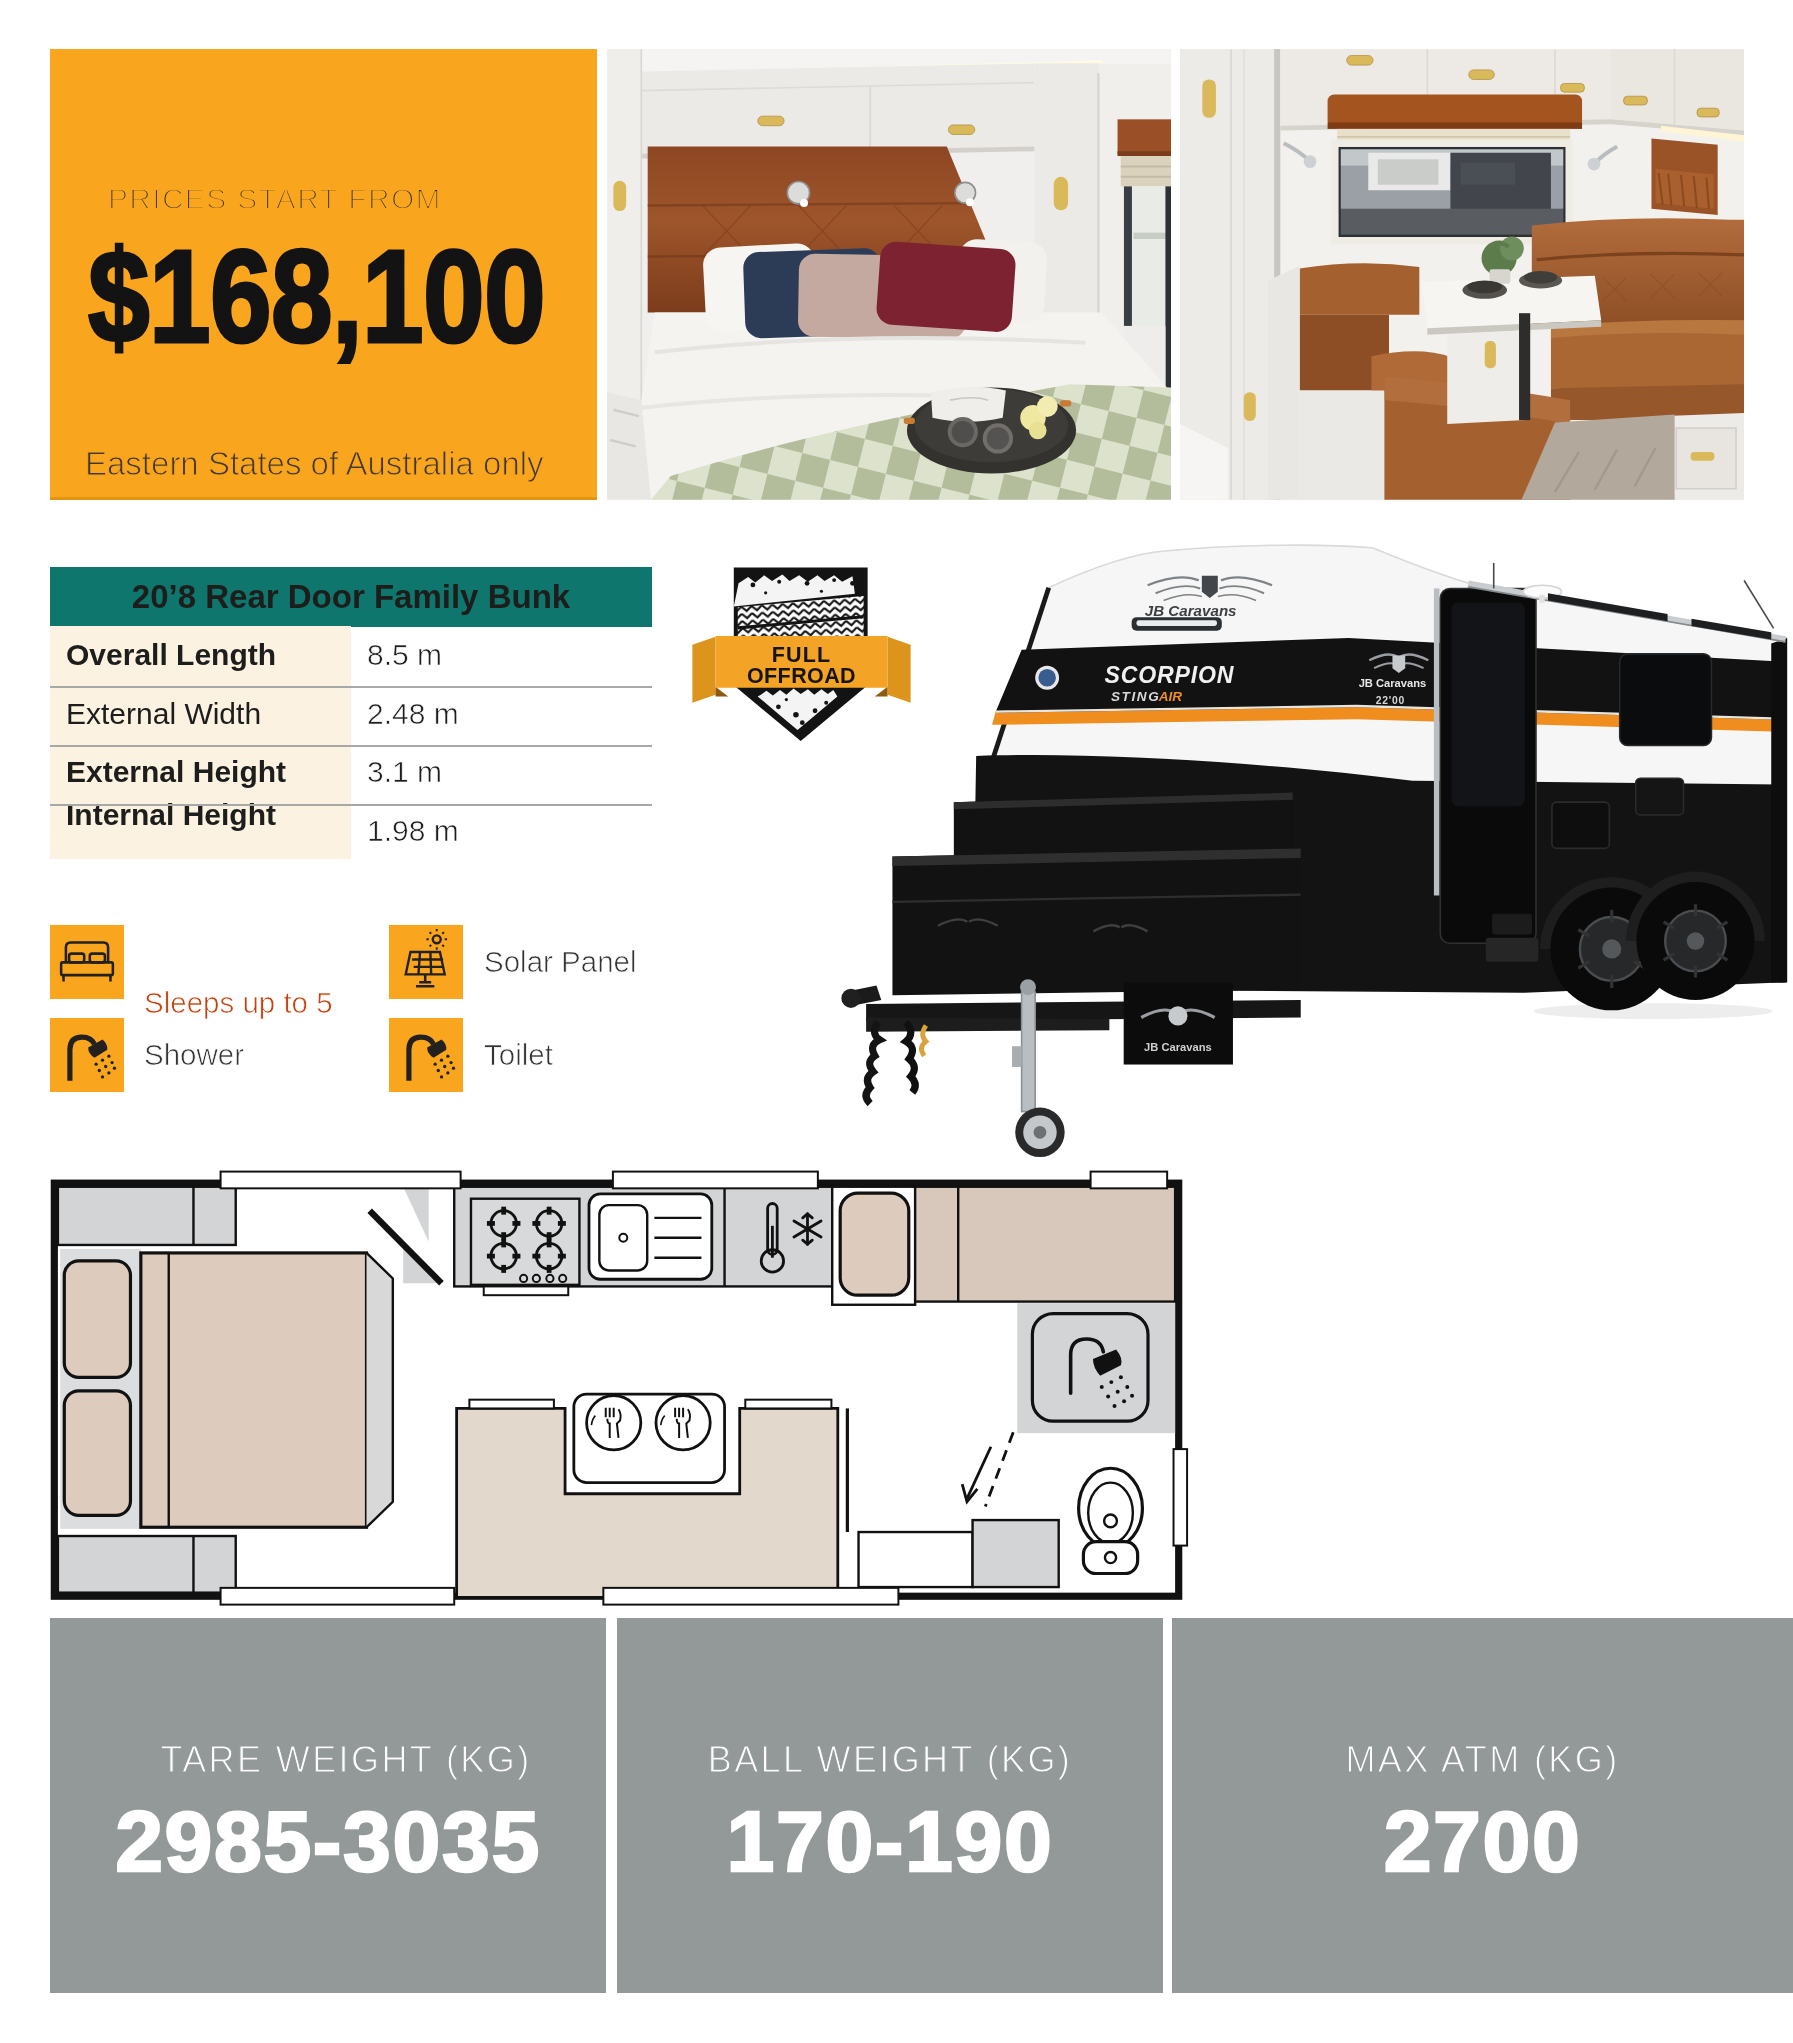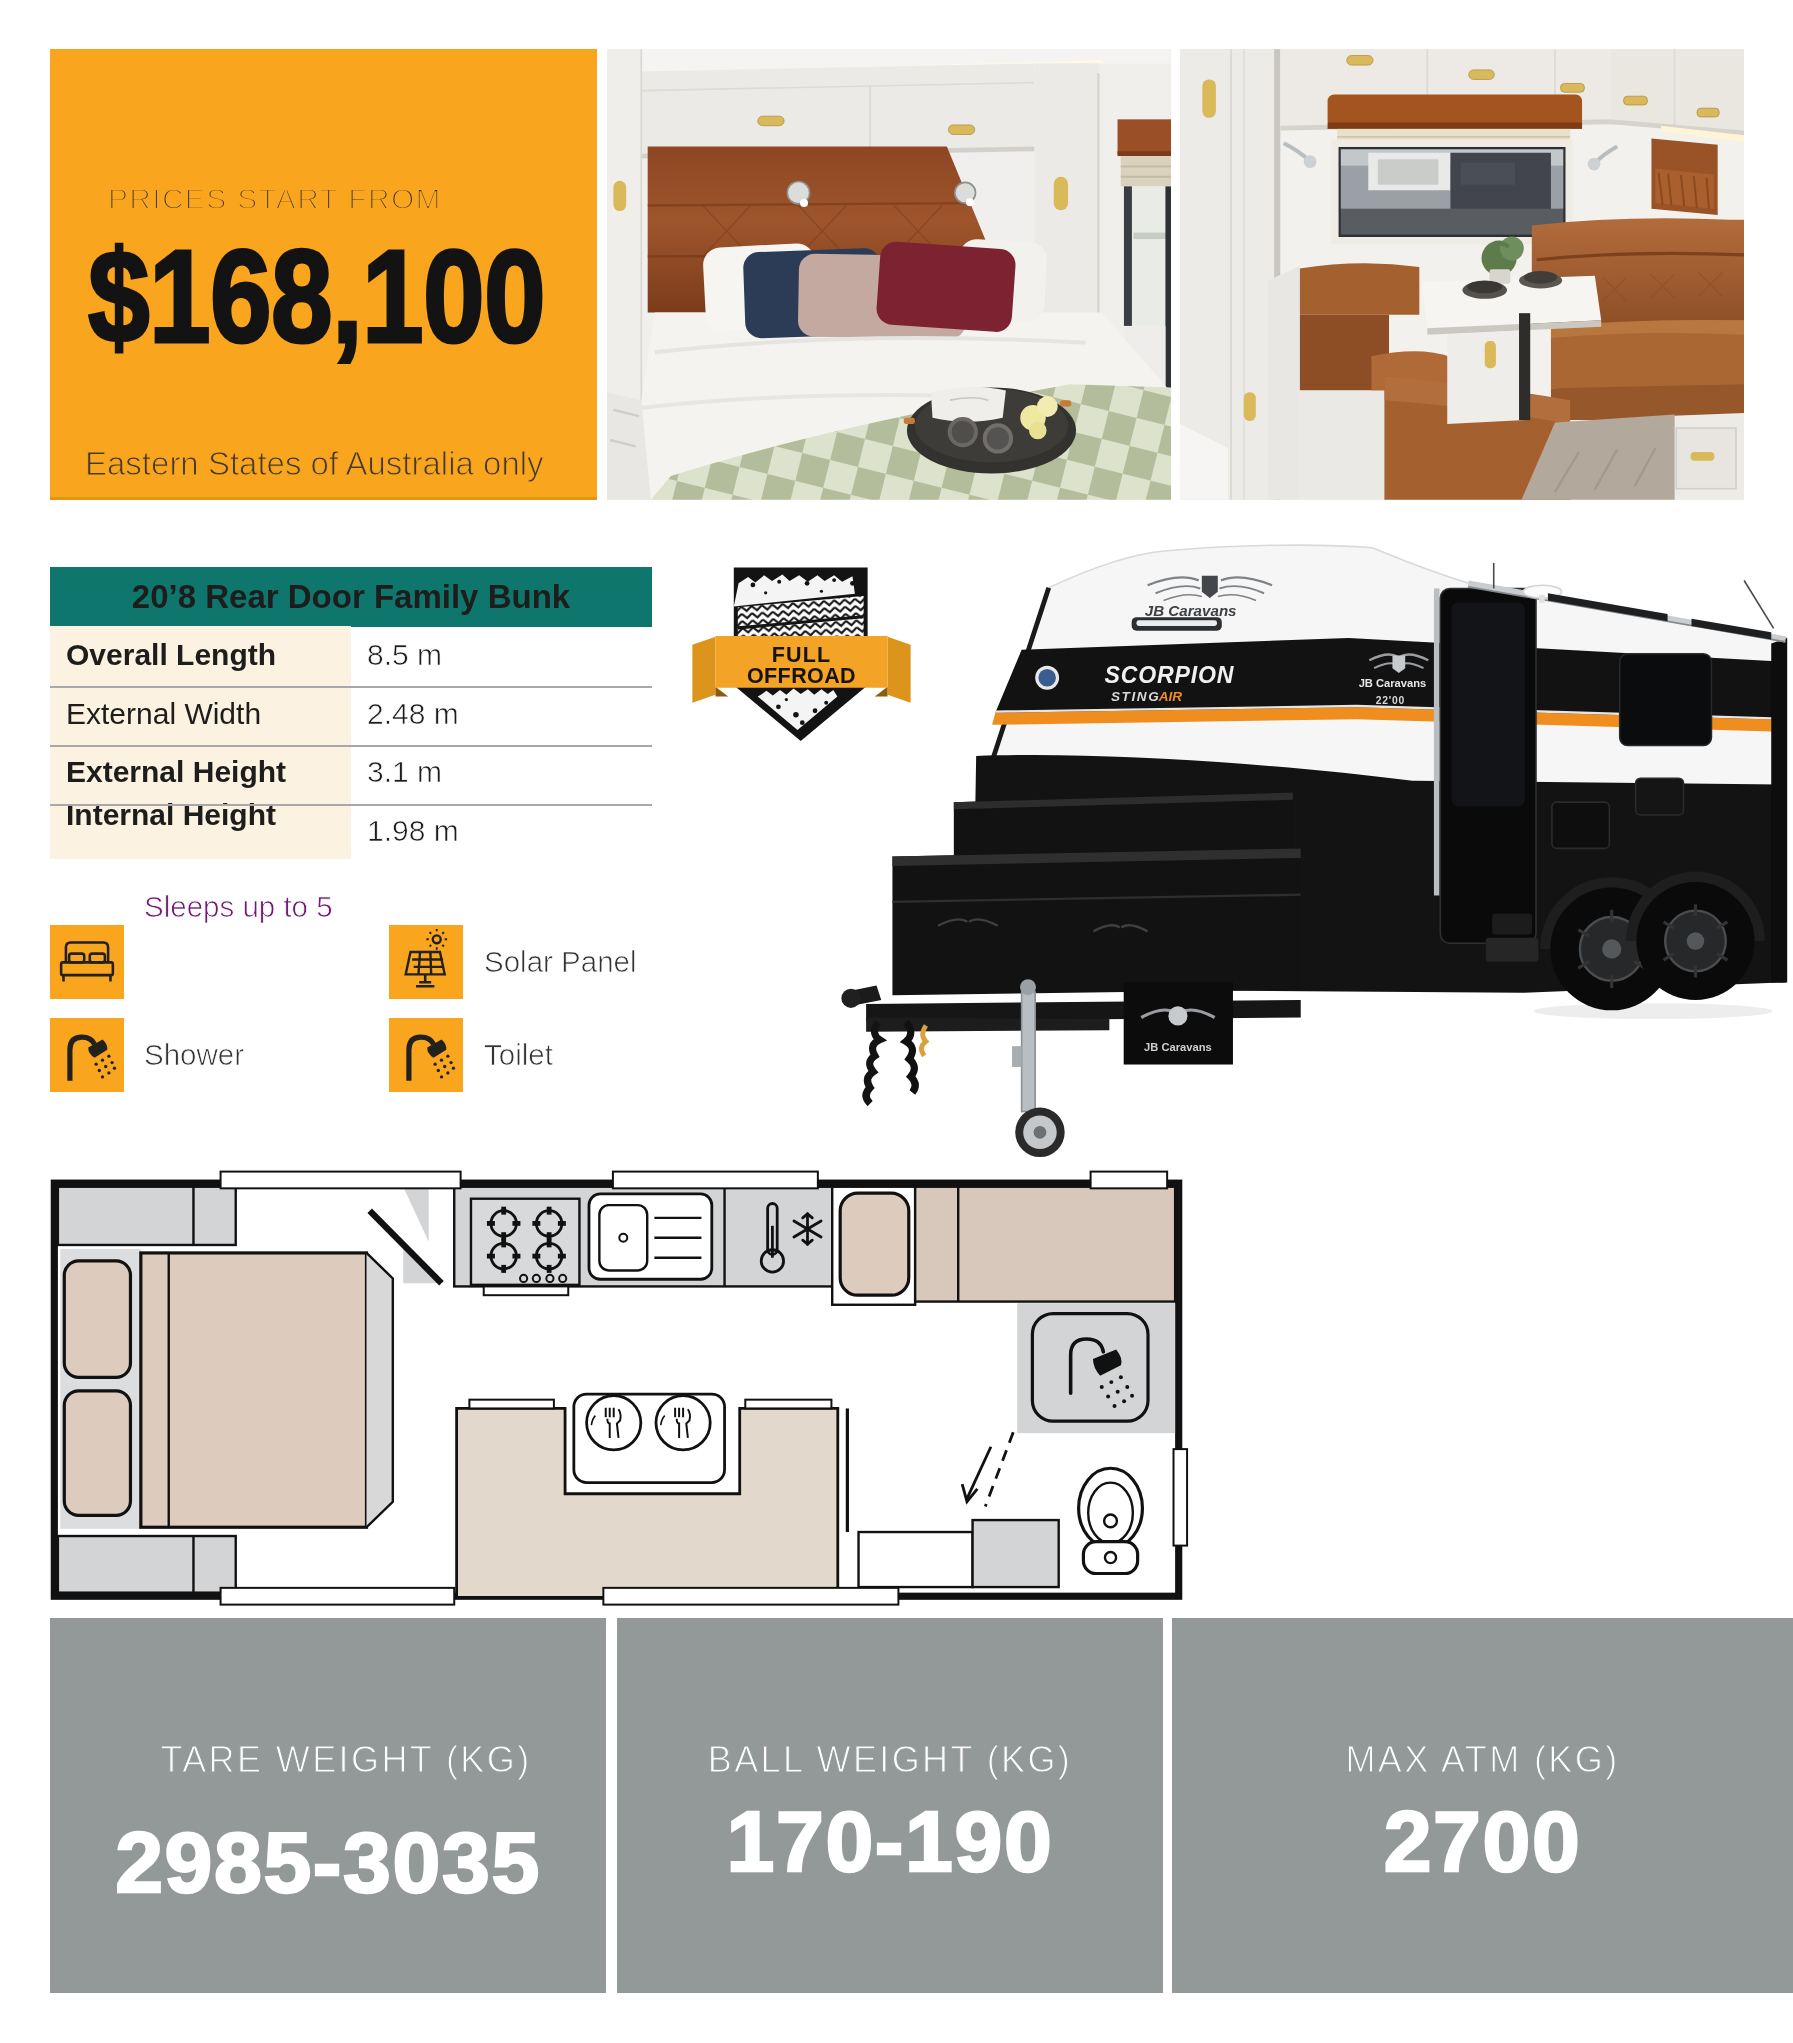--- a/index.html
+++ b/index.html
@@ -222,21 +222,21 @@
 <div class="abs" style="left:50px;top:804px;width:602px;height:1.6px;background:#a8a8a8;"></div>
 
 <div class="abs" style="left:50px;top:925px;width:74px;height:74px;background:#F9A51E;">
 <svg width="74" height="74" viewBox="0 0 93 93" fill="none" stroke="#23211e" stroke-width="3.2">
   <path d="M20,47 L20,28 Q20,22 26,22 L67,22 Q73,22 73,28 L73,47"></path>
   <rect x="14" y="47" width="65" height="16" rx="2"></rect>
   <path d="M17,63 L17,71 M76,63 L76,71"></path>
   <rect x="24" y="36" width="19" height="11" rx="3"></rect>
   <rect x="50" y="36" width="19" height="11" rx="3"></rect>
 </svg></div>
-<div class="abs" style="left:144px;top:870px;height:74px;display:flex;align-items:center;font-size:29.5px;color:#701a75;-webkit-text-stroke:0.7px #ffffff;">Sleeps up to 5</div>
+<div class="abs" style="left:144px;top:966px;height:74px;display:flex;align-items:center;font-size:29.5px;color:#c2410c;-webkit-text-stroke:0.7px #ffffff;">Sleeps up to 5</div>
 <div class="abs" style="left:389px;top:925px;width:74px;height:74px;background:#F9A51E;">
 <svg width="74" height="74" viewBox="0 0 93 93" fill="none" stroke="#23211e" stroke-width="3">
   <circle cx="60" cy="18" r="5"></circle>
   <path d="M60,8 L60,5 M60,31 L60,28 M50,18 L47,18 M73,18 L70,18 M53,11 L51,9 M69,27 L67,25 M53,25 L51,27 M69,9 L67,11" stroke-width="2.4"></path>
   <path d="M27,34 L64,34 L70,62 L21,62 Z"></path>
   <path d="M29,43.3 L68,43.3 M31,52.6 L69,52.6 M39,34 L37,62 M52,34 L53,62"></path>
   <path d="M45.5,62 L45.5,72 M34,77 L57,77 M38,72 L53,72" stroke-width="3.2"></path>
 </svg></div>
 <div class="abs" style="left:484px;top:925px;height:74px;display:flex;align-items:center;font-size:29.5px;color:#333333;-webkit-text-stroke:0.7px #ffffff;">Solar Panel</div>
 <div class="abs" style="left:50px;top:1018px;width:74px;height:74px;background:#F9A51E;"><svg width="74" height="74" viewBox="0 0 93 93" fill="none" stroke="#23211e">
@@ -573,21 +573,21 @@
   <rect x="697" y="524" width="370" height="21"></rect>
   <rect x="1412" y="350" width="17" height="121"></rect>
 </g>
 </svg>
 </div>
 
 <div class="abs" style="left:50px;top:1618px;width:556px;height:375px;background:#939899;"></div>
 <div class="abs" style="left:617px;top:1618px;width:546px;height:375px;background:#939899;"></div>
 <div class="abs" style="left:1172px;top:1618px;width:621px;height:375px;background:#939899;"></div>
 <div class="abs wlabel" style="left:50px;top:1739px;width:556px;margin-left:18px;">TARE WEIGHT (KG)</div>
-<div class="abs wvalue" style="left:50px;top:1792px;width:556px;margin-top:21px;">2985-3035</div>
+<div class="abs wvalue" style="left:50px;top:1792px;width:556px;">2985-3035</div>
 <div class="abs wlabel" style="left:617px;top:1739px;width:546px;">BALL WEIGHT (KG)</div>
 <div class="abs wvalue" style="left:617px;top:1792px;width:546px;">170-190</div>
 <div class="abs wlabel" style="left:1172px;top:1739px;width:621px;">MAX ATM (KG)</div>
 <div class="abs wvalue" style="left:1172px;top:1792px;width:621px;">2700</div>
 <style>
  .wlabel{font-size:36px;color:#fdfdfd;letter-spacing:2.4px;text-align:center;-webkit-text-stroke:1px #939899;}
  .wvalue{font-size:86px;color:#ffffff;font-weight:700;text-align:center;letter-spacing:1.6px;-webkit-text-stroke:2.4px #ffffff;}
 </style>
 
 

